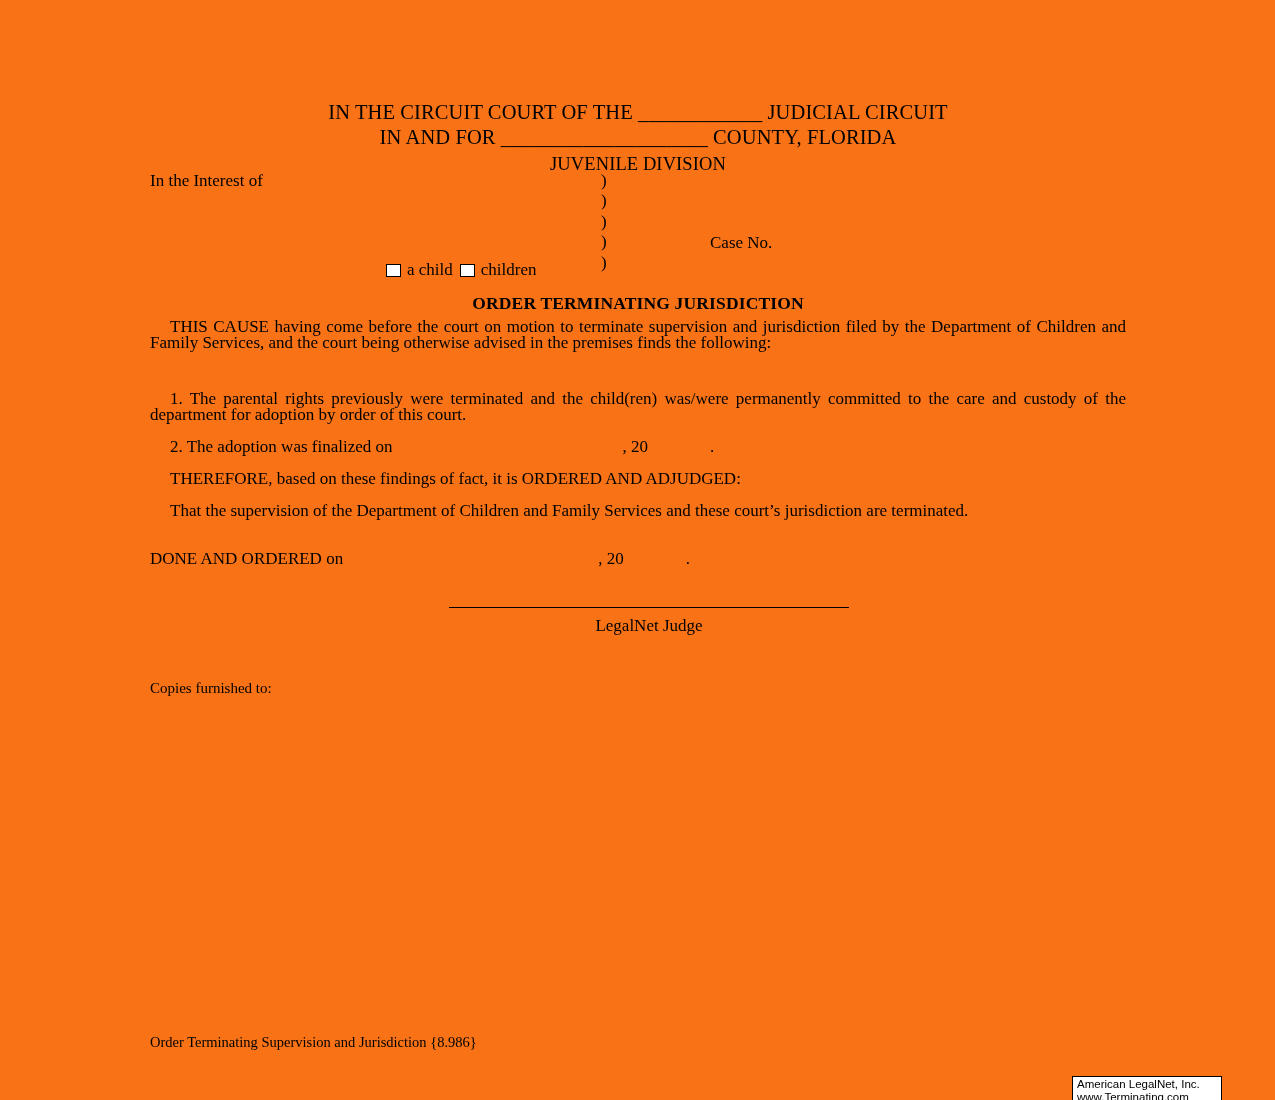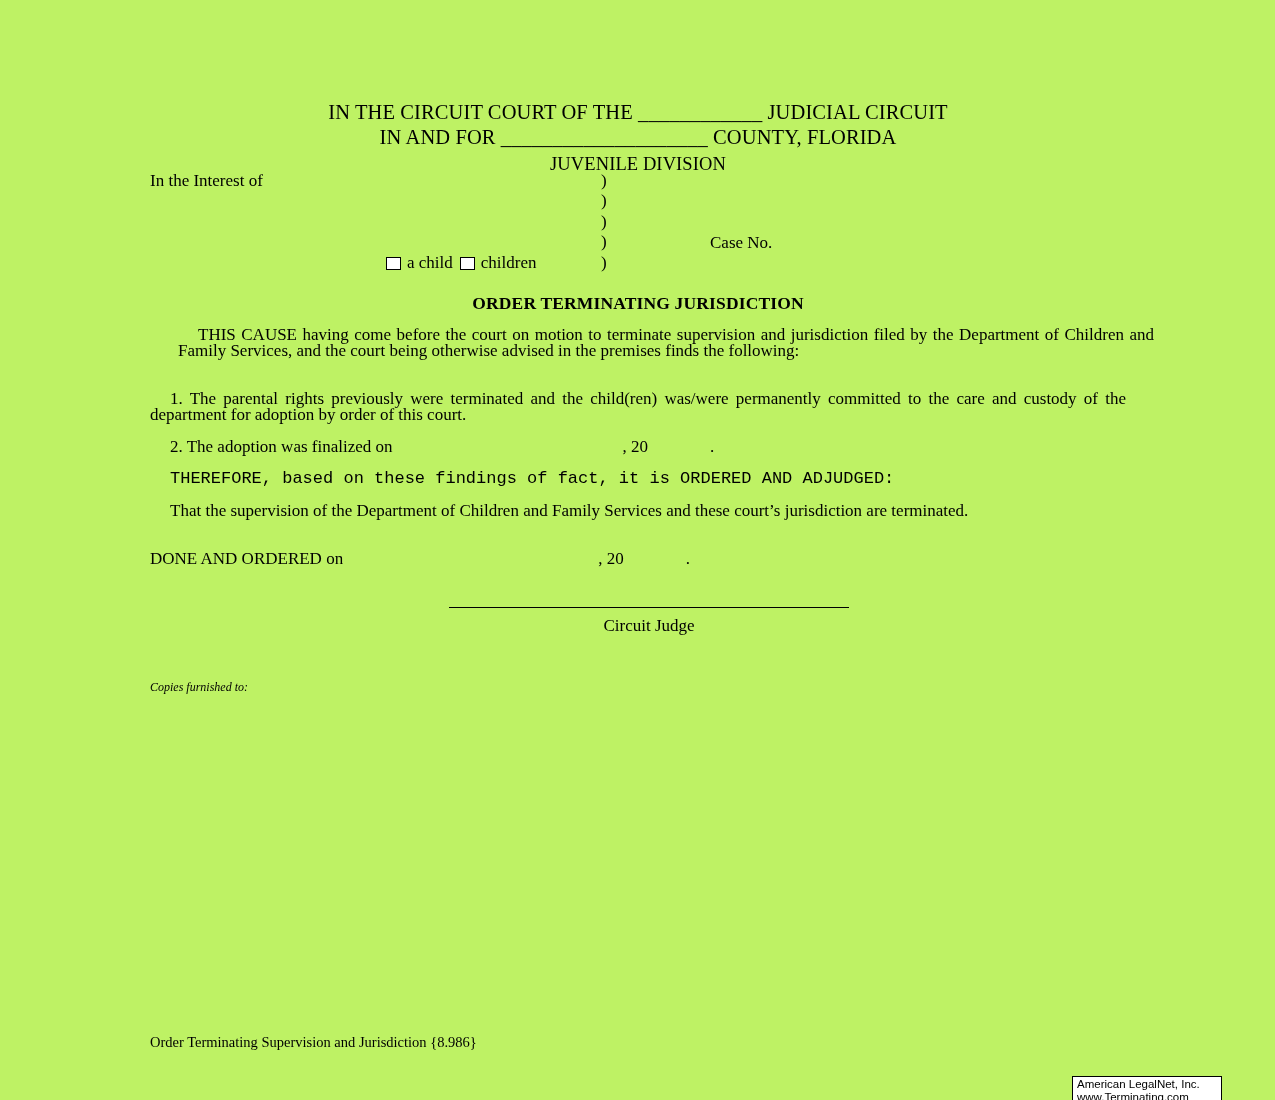--- a/index.html
+++ b/index.html
@@ -4,21 +4,21 @@
 <style>
   html, body {
     margin: 0;
     padding: 0;
     background: #ffffff;
   }
   .page {
     position: relative;
     width: 1275px;
     height: 1100px;
-    background: #bef264;
+    background: #f97316;
     font-family: "Liberation Serif", "DejaVu Serif", serif;
     color: #000000;
     overflow: hidden;
   }
 
   
   .court-header {
     position: absolute;
     left: 150px;
     top: 100px;
@@ -67,21 +67,21 @@
     position: absolute;
     left: 560px;
     top: 61.5px;
     font-size: 17px;
     line-height: 20px;
     white-space: nowrap;
   }
   .child-row {
     position: absolute;
     left: 236px;
-    top: 82px;
+    top: 89px;
     font-size: 17px;
     line-height: 20px;
     white-space: nowrap;
     display: flex;
     align-items: center;
   }
   .checkbox {
     display: inline-block;
     width: 15px;
     height: 13px;
@@ -144,22 +144,21 @@
   .sig-label {
     text-align: center;
     font-size: 17px;
     padding-top: 8px;
   }
 
   .copies {
     position: absolute;
     left: 150px;
     top: 680px;
-    font-size: 12px;
-    font-style: italic;
+    font-size: 15px;
   }
 
   
   .footer-note {
     position: absolute;
     left: 150px;
     top: 1034px;
     font-size: 14.5px;
     white-space: nowrap;
   }
@@ -206,47 +205,47 @@
     <div class="child-row">
       <span class="checkbox"></span>
       <span class="lbl">a child</span>
       <span class="checkbox"></span>
       <span class="lbl">children</span>
     </div>
   </div>
 
   <div class="doc-title">ORDER TERMINATING JURISDICTION</div>
 
-  <div class="body-block" style="top:327px;margin-left:28px;">
+  <div class="body-block" style="top:319px;">
     <div class="para lead">THIS CAUSE having come before the court on motion to terminate supervision and jurisdiction filed by the Department of Children and Family Services, and the court being otherwise advised in the premises finds the following:</div>
   </div>
 
   <div class="body-block" style="top:391px;">
     <div class="para lead">1. The parental rights previously were terminated and the child(ren) was/were permanently committed to the care and custody of the department for adoption by order of this court.</div>
   </div>
 
   <div class="body-block" style="top:439px;">
     <div class="para nojust"><span style="padding-left:20px;margin-top:32px;">2. The adoption was finalized on</span><span class="fill-gap" style="width:230px;"></span><span>, 20</span><span class="fill-gap" style="width:62px;"></span><span>.</span></div>
   </div>
 
-  <div class="body-block" style="top:471px;font-family:Liberation Mono, monospace;">
+  <div class="body-block" style="top:471px;">
     <div class="para nojust" style="text-indent:20px;">THEREFORE, based on these findings of fact, it is ORDERED AND ADJUDGED:</div>
   </div>
 
   <div class="body-block" style="top:503px;">
     <div class="para lead">That the supervision of the Department of Children and Family Services and these court’s jurisdiction are terminated.</div>
   </div>
 
   <div class="body-block" style="top:551px;">
     <div class="para nojust"><span>DONE AND ORDERED on</span><span class="fill-gap" style="width:255px;"></span><span>, 20</span><span class="fill-gap" style="width:62px;"></span><span>.</span></div>
   </div>
 
   <div class="sig-wrap">
     <div class="sig-line"></div>
-    <div class="sig-label">Circuit Judge</div>
+    <div class="sig-label">LegalNet Judge</div>
   </div>
 
   <div class="copies">Copies furnished to:</div>
 
   <div class="footer-note">Order Terminating Supervision and Jurisdiction {8.986}</div>
 
   <div class="legalnet">
     <div>American LegalNet, Inc.</div>
     <div>www.Terminating.com</div>
   </div>

